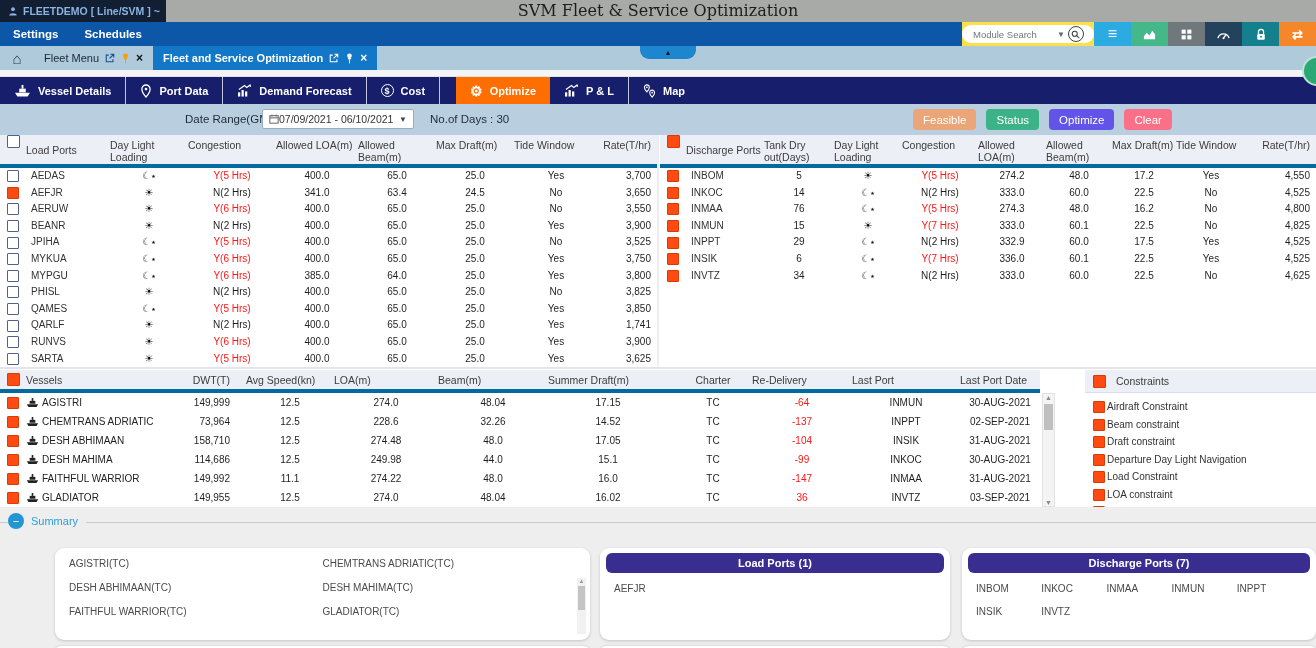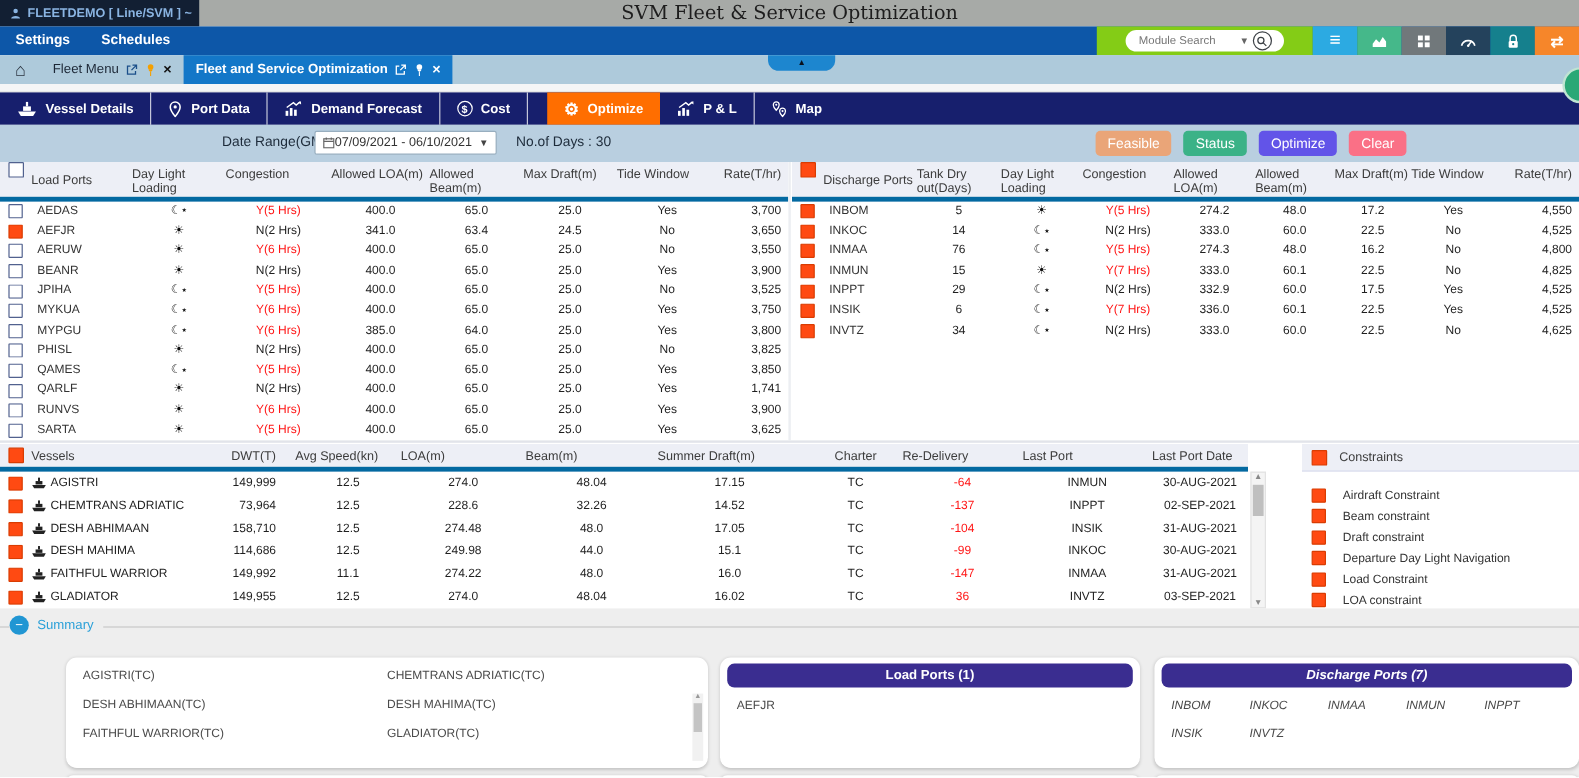--- a/index.html
+++ b/index.html
@@ -10,21 +10,21 @@
   .topbar{position:absolute;left:0;top:0;width:1316px;height:22px;background:#a7aaa7;}
   .user-block{position:absolute;left:0;top:0;height:22px;width:166px;background:#121f33;color:#8ab4e2;
     font-size:10.5px;font-weight:bold;display:flex;align-items:center;gap:5px;padding-left:8px;}
   .app-title{position:absolute;left:0;top:0;width:100%;height:22px;text-align:center;
     font-family:"DejaVu Serif",serif;font-size:16px;color:#1d1d1d;line-height:22px;}
 
   
   .menubar{position:absolute;left:0;top:22px;width:1316px;height:24px;background:#0d57a8;display:flex;align-items:center;}
   .menu-item{color:#fff;font-size:11.5px;font-weight:bold;padding:0 13px;cursor:pointer;}
   .menu-right{position:absolute;right:0;top:0;height:24px;display:flex;align-items:stretch;}
-  .search-zone{background:#84cc16;display:flex;align-items:center;padding:0 24px;justify-content:flex-end;}
+  .search-zone{background:#fde047;display:flex;align-items:center;padding:0 0;justify-content:flex-end;}
   .search-wrap{position:relative;width:132px;height:18px;background:#fff;border-radius:9px;display:flex;align-items:center;}
   .search-wrap input{border:none;outline:none;background:transparent;font-size:9.5px;color:#555;width:86px;margin-left:9px;}
   .search-caret{color:#666;font-size:8px;margin-left:0px;}
   .search-badge{width:16px;height:16px;border:1.5px solid #3c4146;border-radius:50%;display:flex;align-items:center;justify-content:center;margin-left:3px;}
   .mb-icon{width:37px;height:24px;display:flex;align-items:center;justify-content:center;color:#fff;cursor:pointer;}
   .mi-menu{background:#2caae2;font-size:16px;font-weight:bold;}
   .mi-chart{background:#45b88a;}
   .mi-grid{background:#71787b;}
   .mi-gauge{background:#24425c;}
   .mi-lock{background:#15808d;}
@@ -106,33 +106,33 @@
   .charter{text-align:center;padding-left:6px;}
   .vscroll{position:absolute;left:1042px;top:24px;width:13px;height:114px;background:#f4f4f4;border:1px solid #e2e2e2;
     display:flex;flex-direction:column;align-items:center;font-size:7px;color:#888;}
   .vthumb{width:9px;height:26px;background:#bfbfbf;margin-top:3px;}
   .vscroll .down{margin-top:auto;}
 
   .constraints{position:absolute;left:1085px;top:1px;width:231px;height:138px;}
   .cons-head{height:23px;background:#edeff6;border-bottom:1px solid #dadded;display:flex;align-items:center;gap:10px;
     padding-left:8px;font-size:10.5px;color:#3c3c3c;}
   .cons-list{padding:8px 0 0 8px;}
-  .cons-item{display:flex;align-items:flex-end;gap:14px;height:17.5px;font-size:10px;color:#333;}
+  .cons-item{display:flex;align-items:flex-start;gap:2px;height:17.5px;font-size:10px;color:#333;}
 
   
   .summary{position:absolute;left:0;top:507px;width:1316px;height:141px;background:#eeeeee;}
   .sum-line{position:absolute;left:0;top:15px;width:1316px;height:1px;background:#c9c9c9;}
   .sum-head{position:absolute;left:8px;top:6px;display:flex;align-items:center;gap:7px;background:#eeeeee;padding:0 8px 0 0;}
   .sum-toggle{width:16px;height:16px;border-radius:50%;background:#2196d3;color:#fff;display:flex;align-items:center;
     justify-content:center;font-size:11px;line-height:11px;cursor:pointer;}
   .sum-label{color:#2ba0d8;font-size:11px;}
   .card{position:absolute;top:41px;height:92px;background:#fff;border-radius:9px;box-shadow:0 1px 3px rgba(0,0,0,.18);overflow:hidden;}
   .card1{left:55px;width:535px;}
   .card2{left:600px;width:350px;}
-  .card3{left:962px;width:354px;font-style:italic;}
+  .card3{left:962px;width:354px;}
   .card-head{margin:5px 6px 0 6px;height:20px;background:#3a2d90;border-radius:6px;color:#fff;
     font-size:11px;font-weight:bold;display:flex;align-items:center;justify-content:center;}
   .card-body{padding:10px 14px 0 14px;font-size:10px;color:#4a4a4a;}
   .grid2{display:grid;grid-template-columns:1fr 1fr;row-gap:13px;}
   .grid5{display:grid;grid-template-columns:repeat(5,1fr);row-gap:12px;}
   .cscroll{position:absolute;right:4px;top:30px;width:9px;height:56px;background:#f1f1f1;display:flex;flex-direction:column;align-items:center;font-size:6px;color:#999;}
   .cthumb{width:7px;height:24px;background:#c4c4c4;margin-top:2px;}
   .sliver{position:absolute;top:139px;height:6px;background:#fff;border-radius:8px 8px 0 0;box-shadow:0 0 3px rgba(0,0,0,.15);}
   .sliver1{left:55px;width:535px;}
   .sliver2{left:600px;width:350px;}

